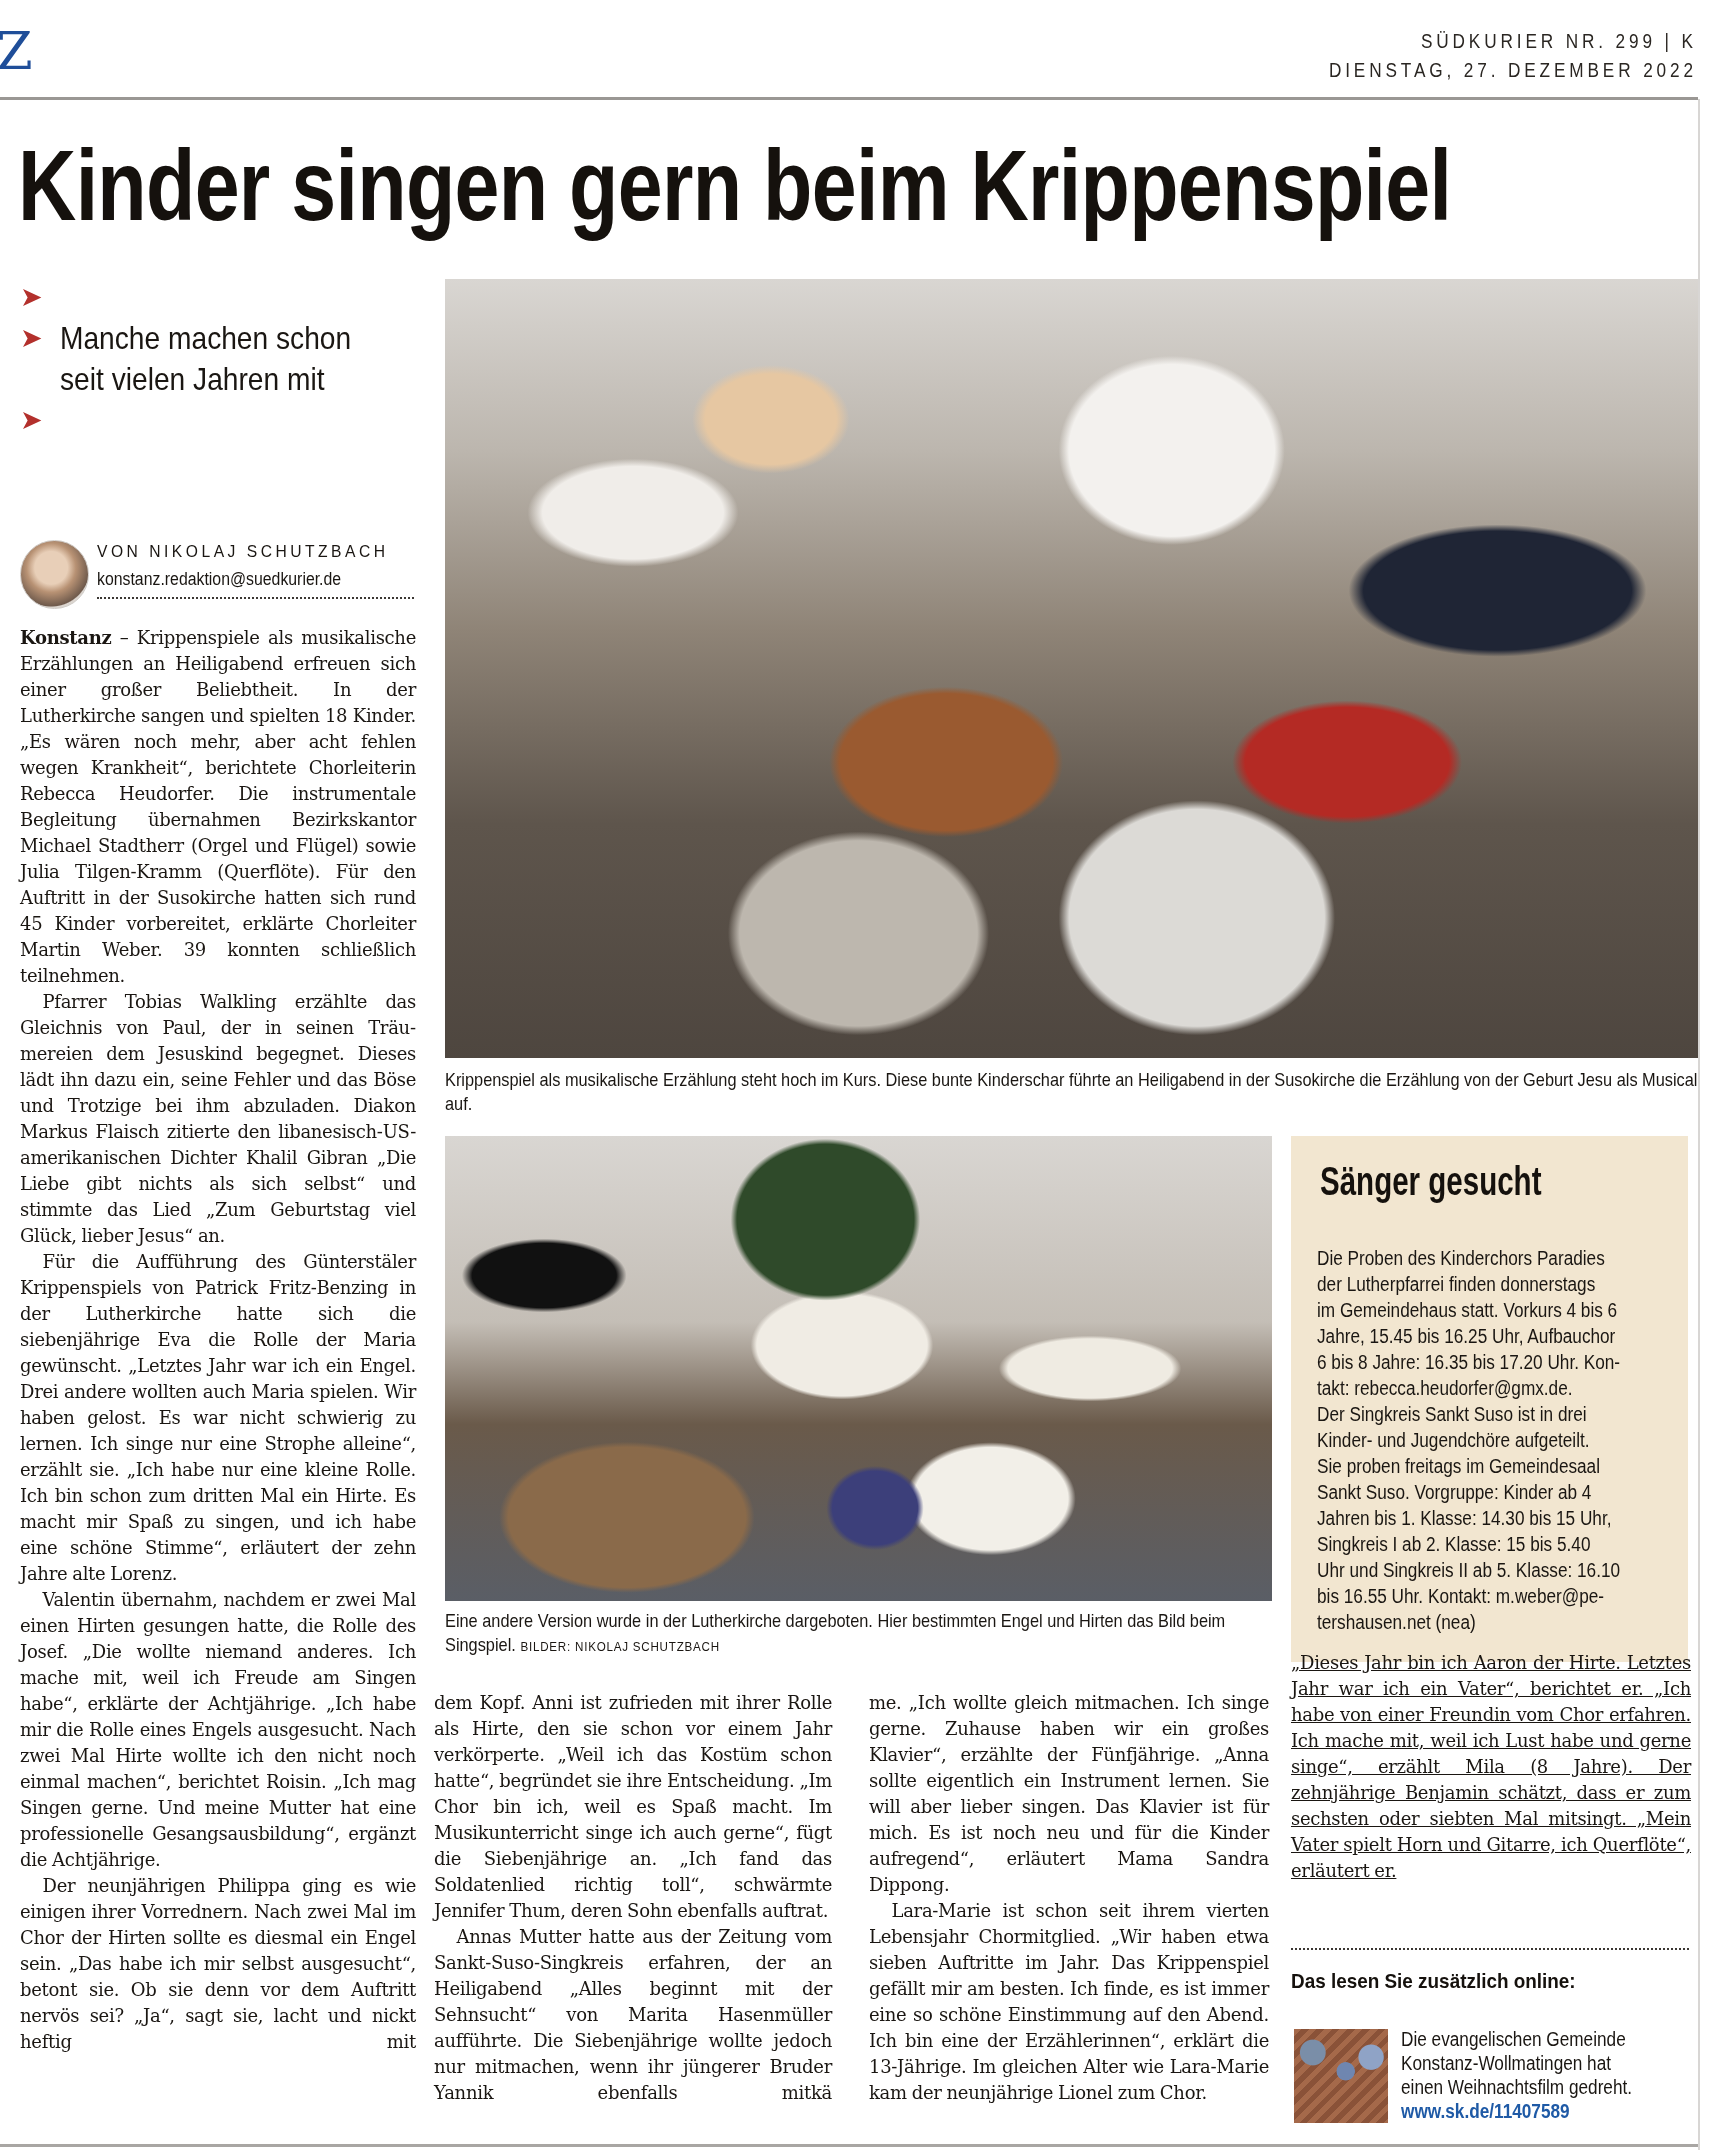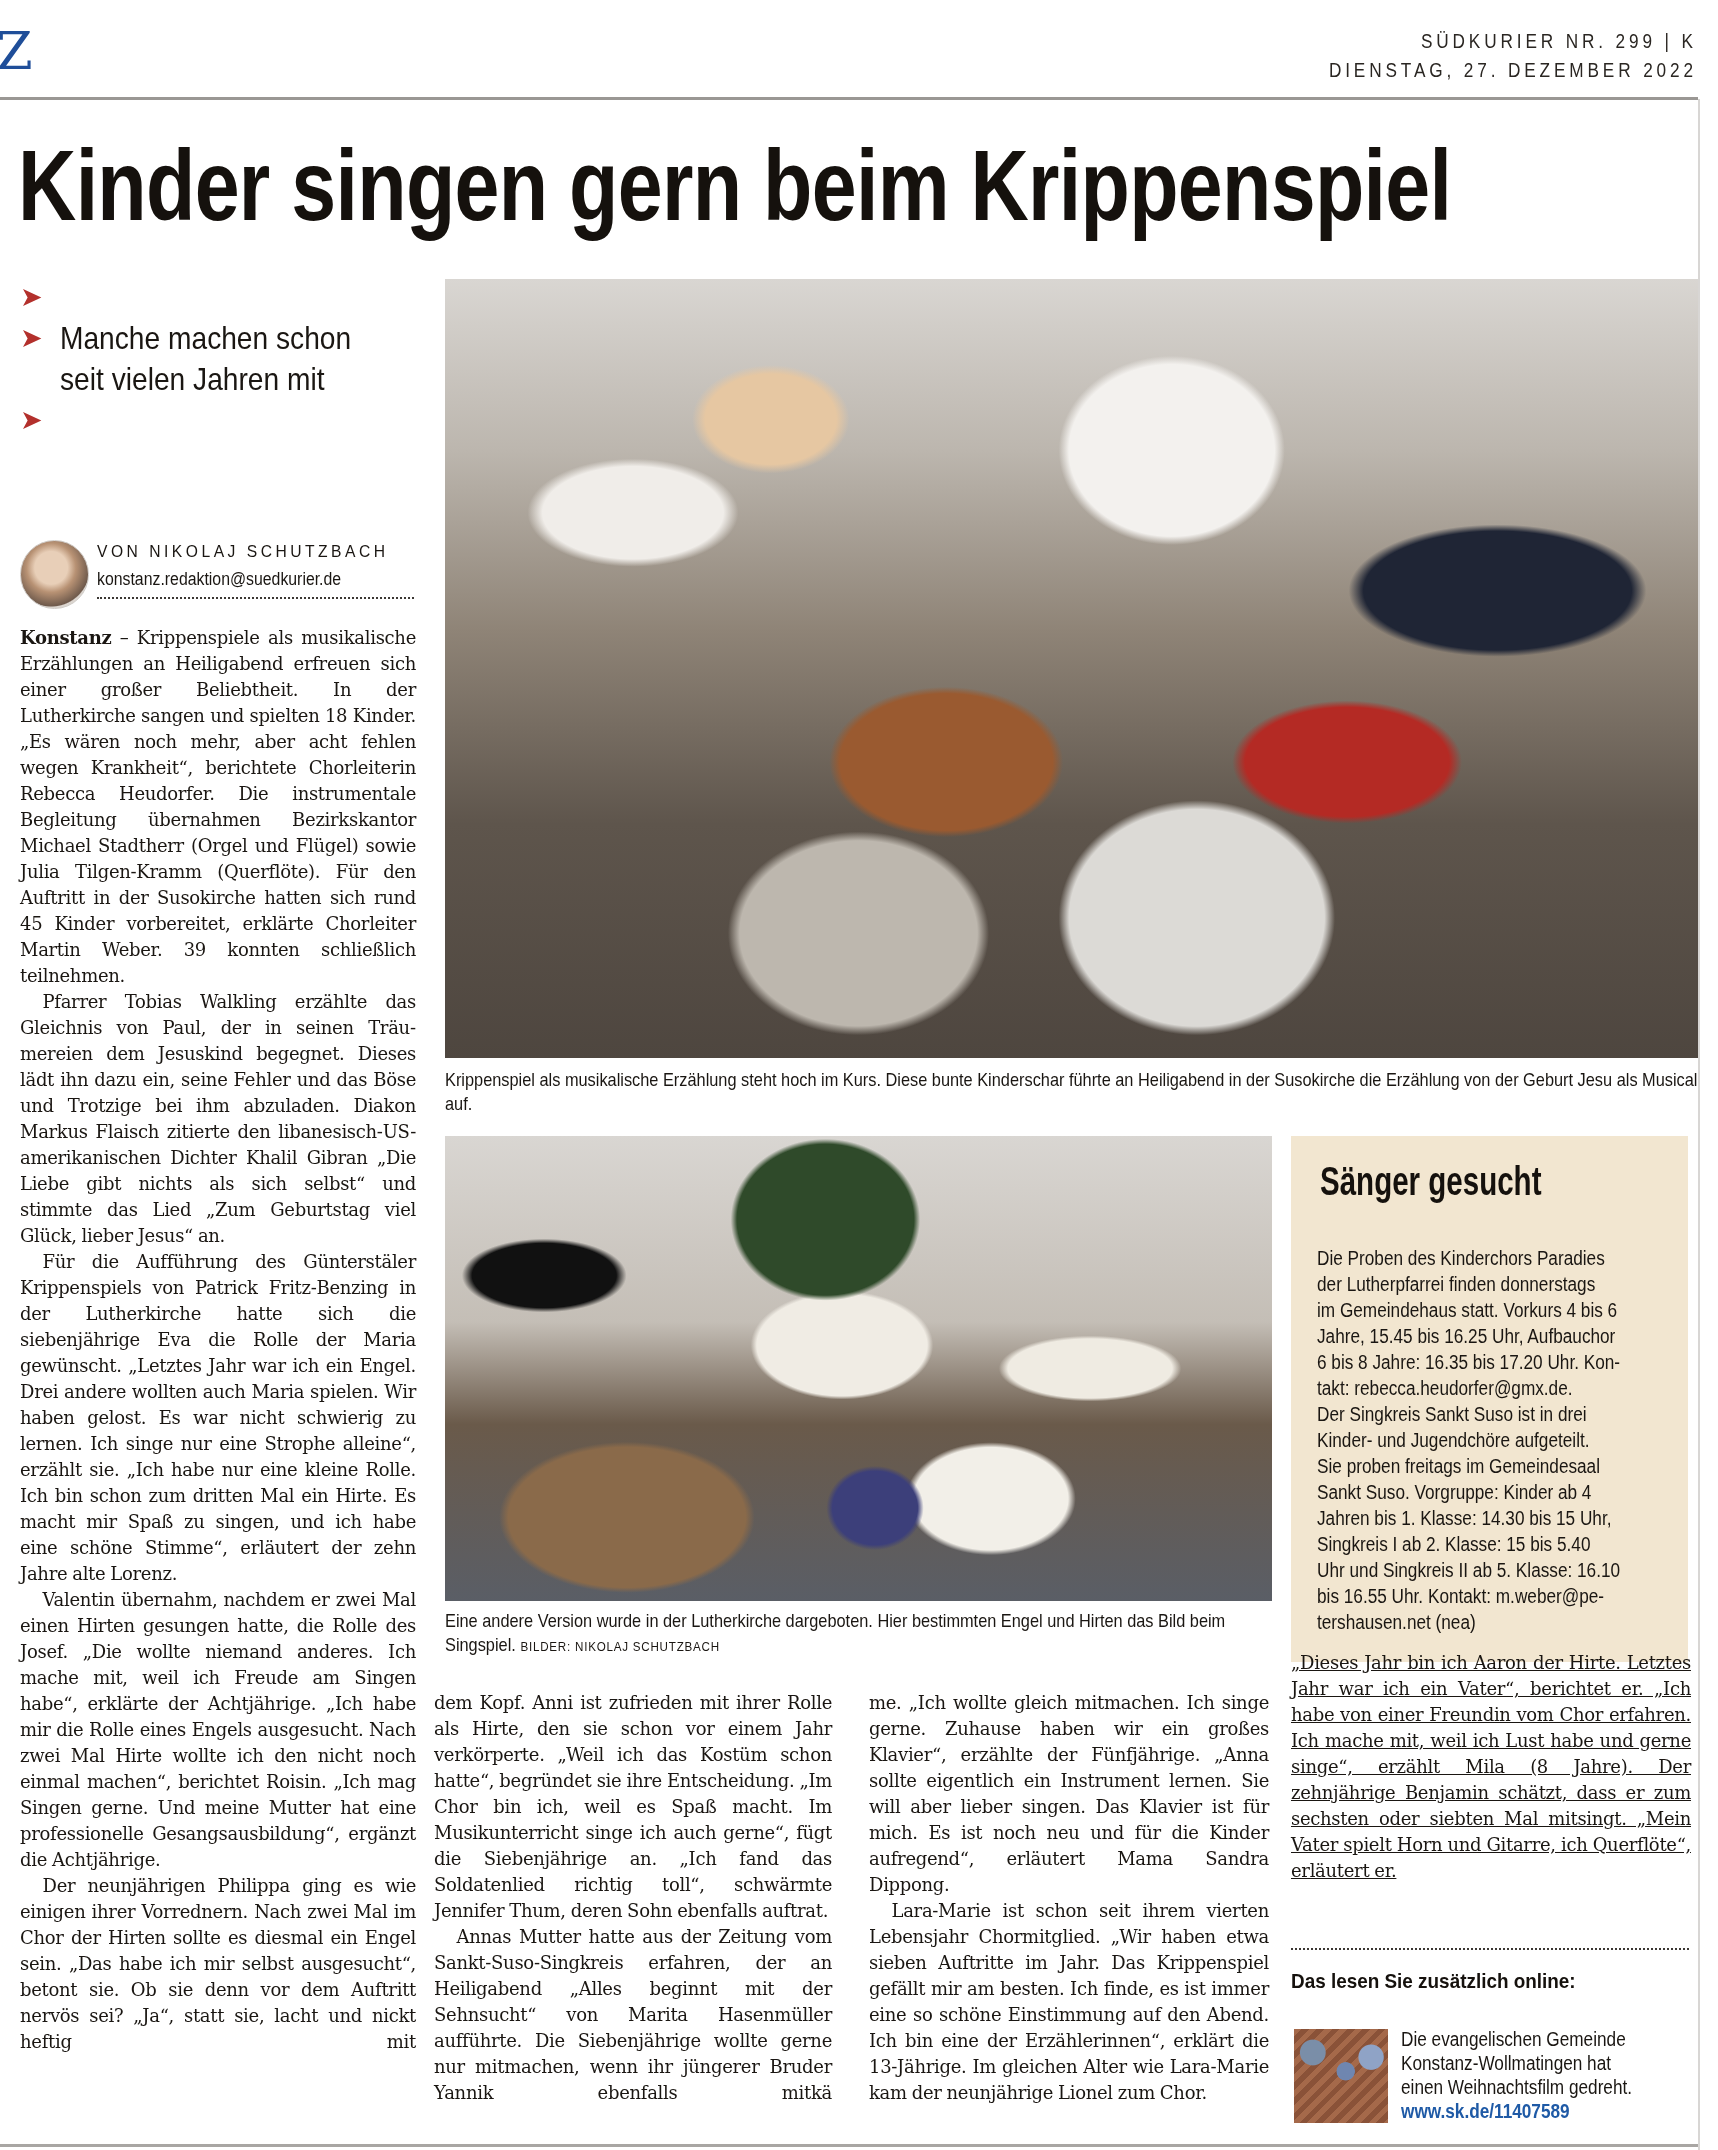--- a/index.html
+++ b/index.html
@@ -120,21 +120,21 @@
   <div class="abs byline-name">VON NIKOLAJ SCHUTZBACH</div>
   <a class="abs byline-mail" style="text-decoration:none">konstanz.redaktion@suedkurier.de</a>
   <div class="abs byline-dots"></div>
 </div>
 
 <div class="abs col col-1">
   <p><span class="lead">Konstanz</span><span> – Krippenspiele als musika­lische Erzählungen an Heiligabend er­freuen sich einer großer Beliebtheit. In der Lutherkirche sangen und spielten 18 Kinder. „Es wären noch mehr, aber acht fehlen wegen Krankheit“, berichte­te Chorleiterin Rebecca Heudorfer. Die instrumentale Begleitung übernahmen Bezirkskantor Michael Stadtherr (Orgel und Flügel) sowie Julia Tilgen-Kramm (Querflöte). Für den Auftritt in der Suso­kirche hatten sich rund 45 Kinder vor­bereitet, erklärte Chorleiter Martin We­ber. 39 konnten schließlich teilnehmen.</span></p>
   <p class="indent">Pfarrer Tobias Walkling erzählte das Gleichnis von Paul, der in seinen Träu­mereien dem Jesuskind begegnet. Die­ses lädt ihn dazu ein, seine Fehler und das Böse und Trotzige bei ihm abzula­den. Diakon Markus Flaisch zitierte den libanesisch-US-amerikanischen Dich­ter Khalil Gibran „Die Liebe gibt nichts als sich selbst“ und stimmte das Lied „Zum Geburtstag viel Glück, lieber Je­sus“ an.</p>
   <p class="indent">Für die Aufführung des Günterstäler Krippenspiels von Patrick Fritz-Ben­zing in der Lutherkirche hatte sich die siebenjährige Eva die Rolle der Maria gewünscht. „Letztes Jahr war ich ein Engel. Drei andere wollten auch Maria spielen. Wir haben gelost. Es war nicht schwierig zu lernen. Ich singe nur eine Strophe alleine“, erzählt sie. „Ich habe nur eine kleine Rolle. Ich bin schon zum dritten Mal ein Hirte. Es macht mir Spaß zu singen, und ich habe eine schöne Stimme“, erläutert der zehn Jah­re alte Lorenz.</p>
   <p class="indent">Valentin übernahm, nachdem er zwei Mal einen Hirten gesungen hatte, die Rolle des Josef. „Die wollte niemand anderes. Ich mache mit, weil ich Freude am Singen habe“, erklärte der Achtjäh­rige. „Ich habe mir die Rolle eines En­gels ausgesucht. Nach zwei Mal Hirte wollte ich den nicht noch einmal ma­chen“, berichtet Roisin. „Ich mag Sin­gen gerne. Und meine Mutter hat eine professionelle Gesangsausbildung“, er­gänzt die Achtjährige.</p>
-  <p class="indent" style="text-align-last: justify;">Der neunjährigen Philippa ging es wie einigen ihrer Vorrednern. Nach zwei Mal im Chor der Hirten sollte es diesmal ein Engel sein. „Das habe ich mir selbst ausgesucht“, betont sie. Ob sie denn vor dem Auftritt nervös sei? „Ja“, statt sie, lacht und nickt heftig mit</p>
+  <p class="indent" style="text-align-last: justify;">Der neunjährigen Philippa ging es wie einigen ihrer Vorrednern. Nach zwei Mal im Chor der Hirten sollte es diesmal ein Engel sein. „Das habe ich mir selbst ausgesucht“, betont sie. Ob sie denn vor dem Auftritt nervös sei? „Ja“, sagt sie, lacht und nickt heftig mit</p>
 </div>
 
 <div class="abs photo photo-1" role="img" aria-label="Gruppenfoto der Kinder beim Krippenspiel in der Susokirche"></div>
 <div class="abs caption caption-1">Krippenspiel als musikalische Erzählung steht hoch im Kurs. Diese bunte Kinderschar führte an Heiligabend in der Susokirche die Erzäh­lung von der Geburt Jesu als Musical auf.</div>
 
 <div class="abs photo photo-2" role="img" aria-label="Kinder als Engel und Hirten in der Lutherkirche"></div>
 <div class="abs caption caption-2"><span>Eine andere Version wurde in der Lutherkirche dargeboten. Hier bestimmten Engel und Hir­ten das Bild beim Singspiel.</span> <span class="credit">BILDER: NIKOLAJ SCHUTZBACH</span></div>
 
 <div class="abs info-box" style="background: rgb(242, 230, 208);"></div>
 <div class="abs info-title">Sänger gesucht</div>
@@ -149,21 +149,21 @@
 Sie proben freitags im Gemeindesaal
 Sankt Suso. Vorgruppe: Kinder ab 4
 Jahren bis 1. Klasse: 14.30 bis 15 Uhr,
 Singkreis I ab 2. Klasse: 15 bis 5.40
 Uhr und Singkreis II ab 5. Klasse: 16.10
 bis 16.55 Uhr. Kontakt: m.weber@pe-
 tershausen.net (nea)</div>
 
 <div class="abs col col-2">
   <p>dem Kopf. Anni ist zufrieden mit ihrer Rolle als Hirte, den sie schon vor einem Jahr verkörperte. „Weil ich das Kostüm schon hatte“, begründet sie ihre Ent­scheidung. „Im Chor bin ich, weil es Spaß macht. Im Musikunterricht singe ich auch gerne“, fügt die Siebenjährige an. „Ich fand das Soldatenlied richtig toll“, schwärmte Jennifer Thum, deren Sohn ebenfalls auftrat.</p>
-  <p class="indent" style="text-align-last: justify;">Annas Mutter hatte aus der Zeitung vom Sankt-Suso-Singkreis erfahren, der an Heiligabend „Alles beginnt mit der Sehnsucht“ von Marita Hasenmül­ler aufführte. Die Siebenjährige wollte gerne nur mitmachen, wenn ihr jün­gerer Bruder Yannik ebenfalls mitkä­</p>
+  <p class="indent" style="text-align-last: justify;">Annas Mutter hatte aus der Zeitung vom Sankt-Suso-Singkreis erfahren, der an Heiligabend „Alles beginnt mit der Sehnsucht“ von Marita Hasenmül­ler aufführte. Die Siebenjährige wollte jedoch nur mitmachen, wenn ihr jün­gerer Bruder Yannik ebenfalls mitkä­</p>
 </div>
 
 <div class="abs col col-3">
   <p>me. „Ich wollte gleich mitmachen. Ich singe gerne. Zuhause haben wir ein großes Klavier“, erzählte der Fünfjäh­rige. „Anna sollte eigentlich ein Instru­ment lernen. Sie will aber lieber singen. Das Klavier ist für mich. Es ist noch neu und für die Kinder aufregend“, erläutert Mama Sandra Dippong.</p>
   <p class="indent">Lara-Marie ist schon seit ihrem vier­ten Lebensjahr Chormitglied. „Wir ha­ben etwa sieben Auftritte im Jahr. Das Krippenspiel gefällt mir am besten. Ich finde, es ist immer eine so schöne Ein­stimmung auf den Abend. Ich bin eine der Erzählerinnen“, erklärt die 13-Jäh­rige. Im gleichen Alter wie Lara-Marie kam der neunjährige Lionel zum Chor.</p>
 </div>
 
 <div class="abs col col-4">
   <p>„Dieses Jahr bin ich Aaron der Hir­te. Letztes Jahr war ich ein Vater“, be­richtet er. „Ich habe von einer Freundin vom Chor erfahren. Ich mache mit, weil ich Lust habe und gerne singe“, erzählt Mila (8 Jahre). Der zehnjährige Benja­min schätzt, dass er zum sechsten oder siebten Mal mitsingt. „Mein Vater spielt Horn und Gitarre, ich Querflöte“, erläu­tert er.</p>
 </div>

